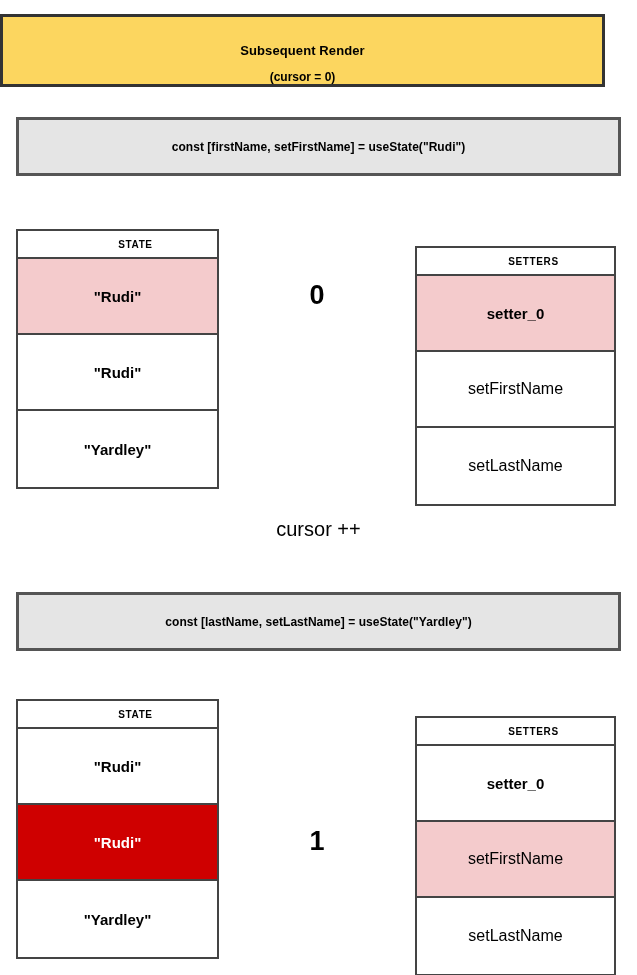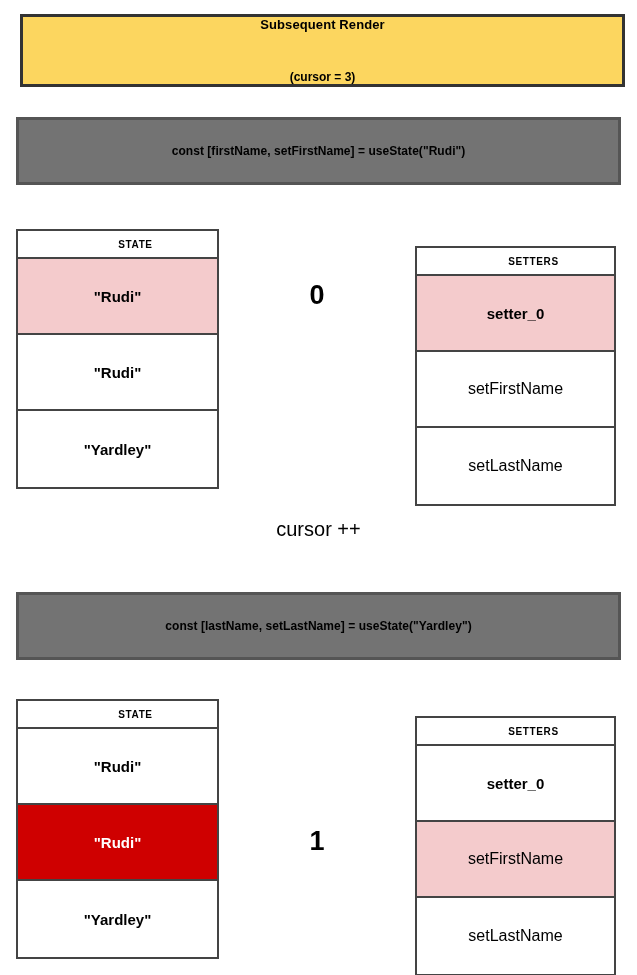--- a/index.html
+++ b/index.html
@@ -12,51 +12,51 @@
     height: 975px;
     position: relative;
     font-family: "Liberation Sans", sans-serif;
     color: #000000;
     overflow: hidden;
   }
 
   
   .banner {
     position: absolute;
-    left: 20px;
+    left: 0;
     top: 14px;
     width: 605px;
     height: 73px;
     box-sizing: border-box;
     background: #fcd65f;
     border: 3px solid #333333;
     display: flex;
     flex-direction: column;
     align-items: center;
-    justify-content: space-between;
+    justify-content: flex-end;
     gap: 12px;
   }
   .banner-title {
     font-size: 13px;
     font-weight: bold;
     letter-spacing: 0.1px;
   }
   .banner-sub {
     font-size: 12px;
     font-weight: bold;
   }
 
   
   .codebox {
     position: absolute;
     left: 16px;
     width: 605px;
-    height: 68px;
-    box-sizing: border-box;
-    background: #737373;
+    height: 59px;
+    box-sizing: border-box;
+    background: #e5e5e5;
     border: 3px solid #555555;
     display: flex;
     align-items: center;
     justify-content: center;
   }
   .codebox-1 { top: 117px; }
   .codebox-2 { top: 592px; }
   .codebox-text {
     font-size: 12px;
     font-weight: bold;
@@ -144,21 +144,21 @@
     font-size: 27px;
     font-weight: bold;
   }
   .cursor-num.offset-row2 { top: 104px; }
 </style>
 </head>
 <body>
 
 <div class="banner">
   <div class="banner-title">Subsequent Render</div>
-  <div class="banner-sub">(cursor = 3)</div>
+  <div class="banner-sub">(cursor = 0)</div>
 </div>
 
 <div class="codebox codebox-1">
   <div class="codebox-text">const [firstName, setFirstName] = useState("Rudi")</div>
 </div>
 
 <div class="group group-top">
 
   <div class="tbl tbl-state">
     <div class="tbl-head">STATE</div>

